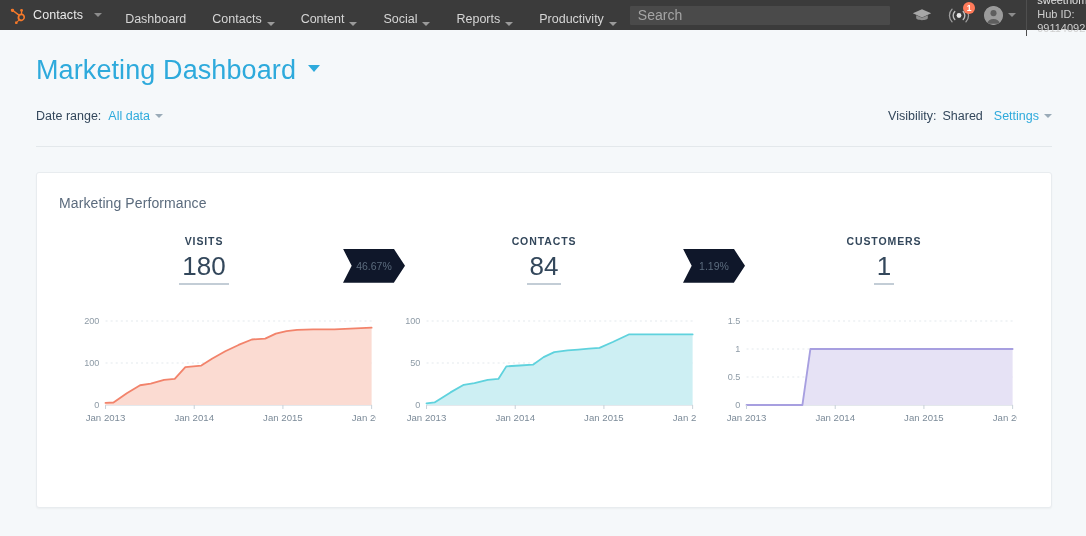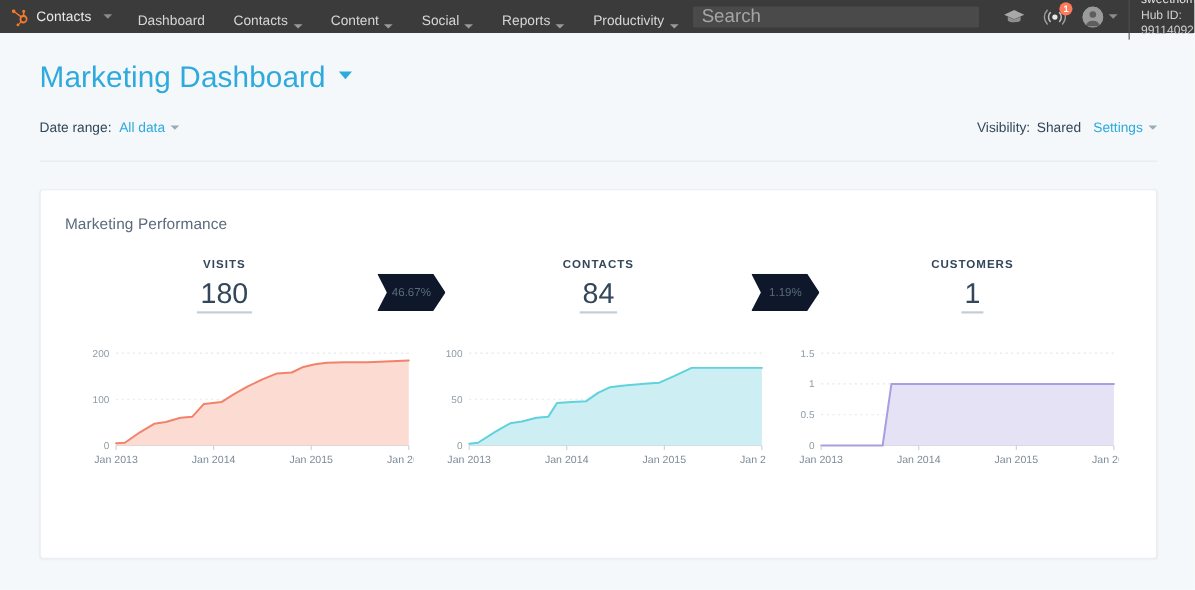--- a/index.html
+++ b/index.html
@@ -40,21 +40,21 @@
     display: flex; align-items: flex-end; white-space: nowrap;
   }
   .nav-item .caret { border-top-color: #9a9a9a; }
 
   .nav-right {
     margin-left: auto; display: flex; align-items: center; height: 30px;
   }
   .search-box {
     width: 262px; height: 19px; background: #4a4a4a;
     border: none; border-radius: 1px;
-    color: #cfcfcf; font-size: 17px;
+    color: #cfcfcf; font-size: 14px;
     padding: 0 8px; font-family: "Liberation Sans", sans-serif;
     margin-right: 14px;
   }
   .search-box::placeholder { color: #a5a5a5; }
   .nav-icon-btn {
     height: 30px; display: flex; align-items: center;
     padding: 0 8px; position: relative;
   }
   .cap-icon { width: 20px; height: 14px; display: block; }
   .sonar-icon { width: 22px; height: 15px; display: block; }

